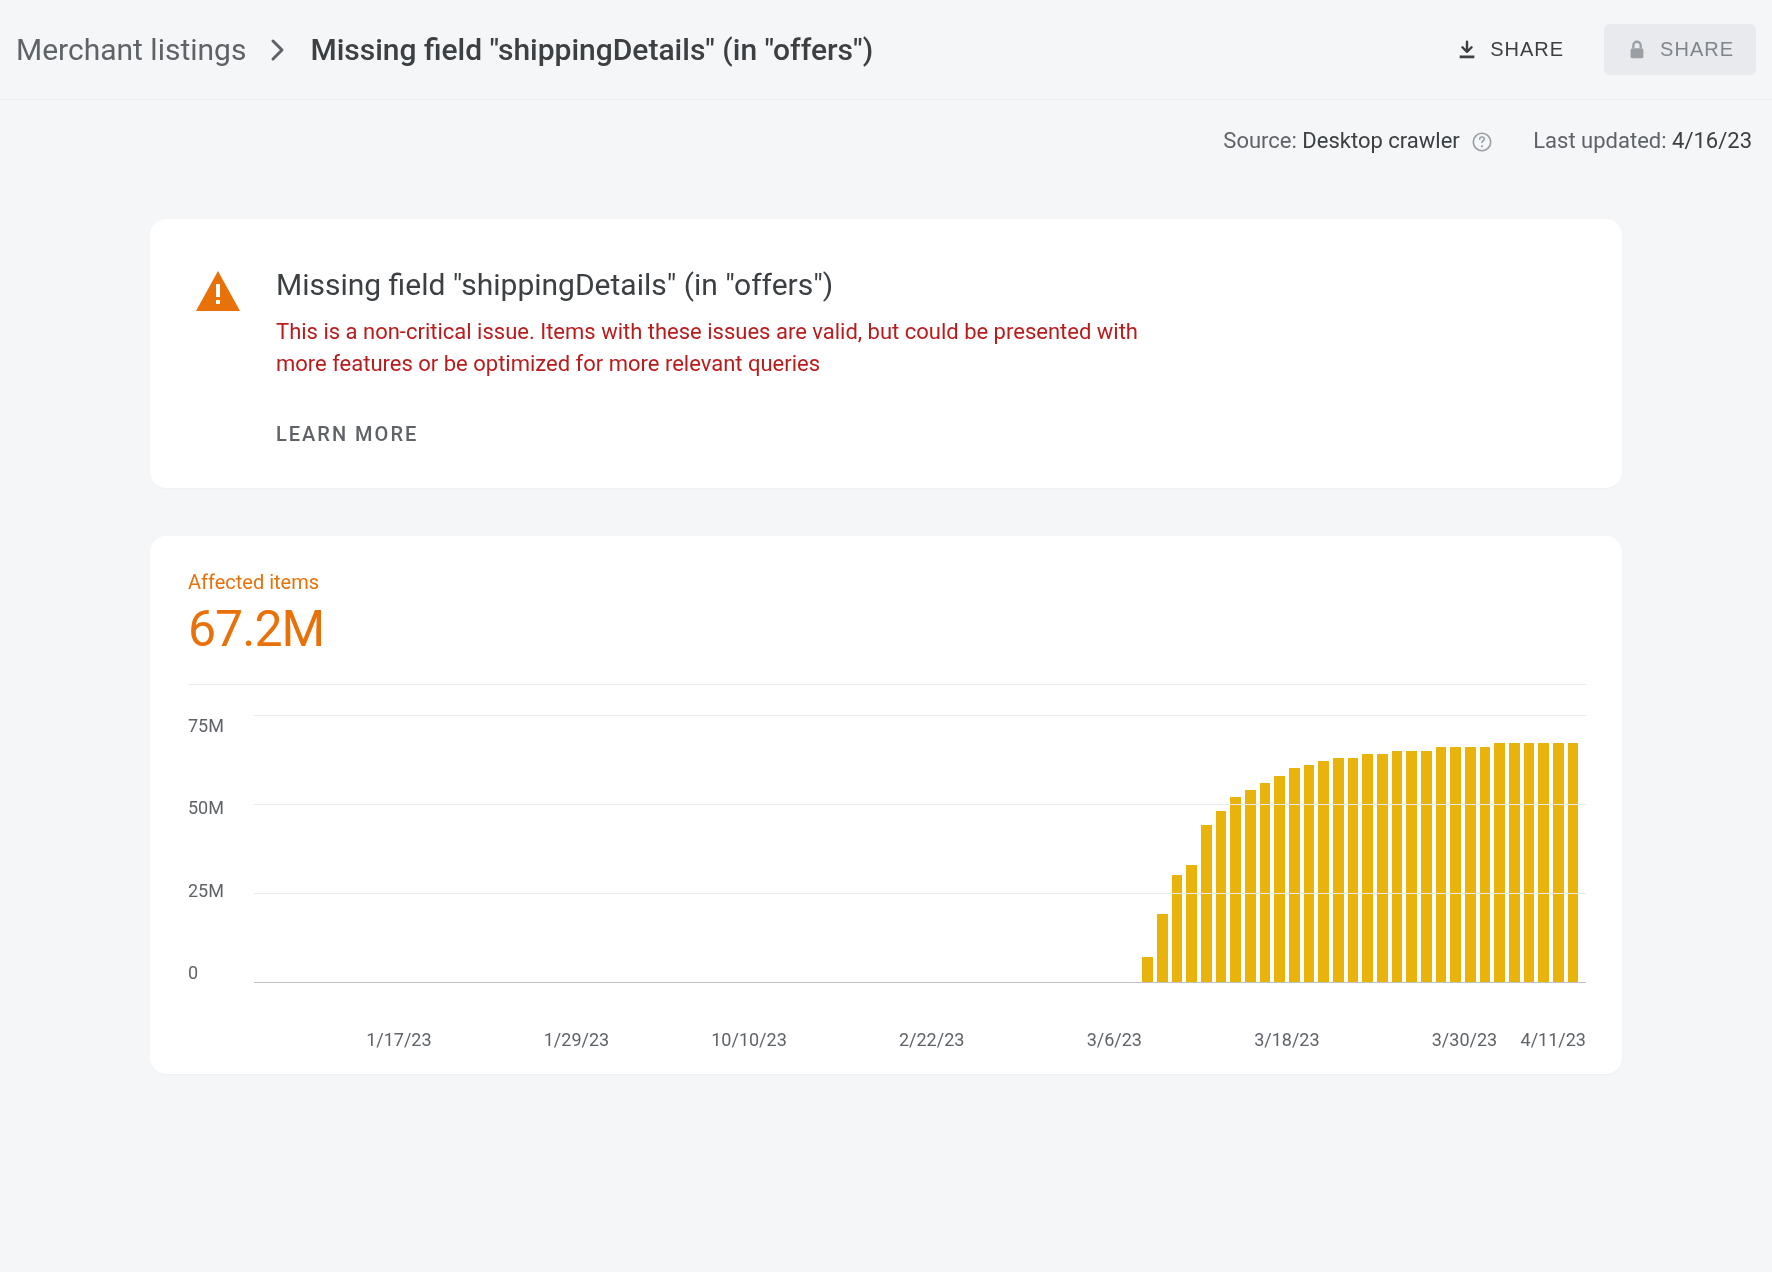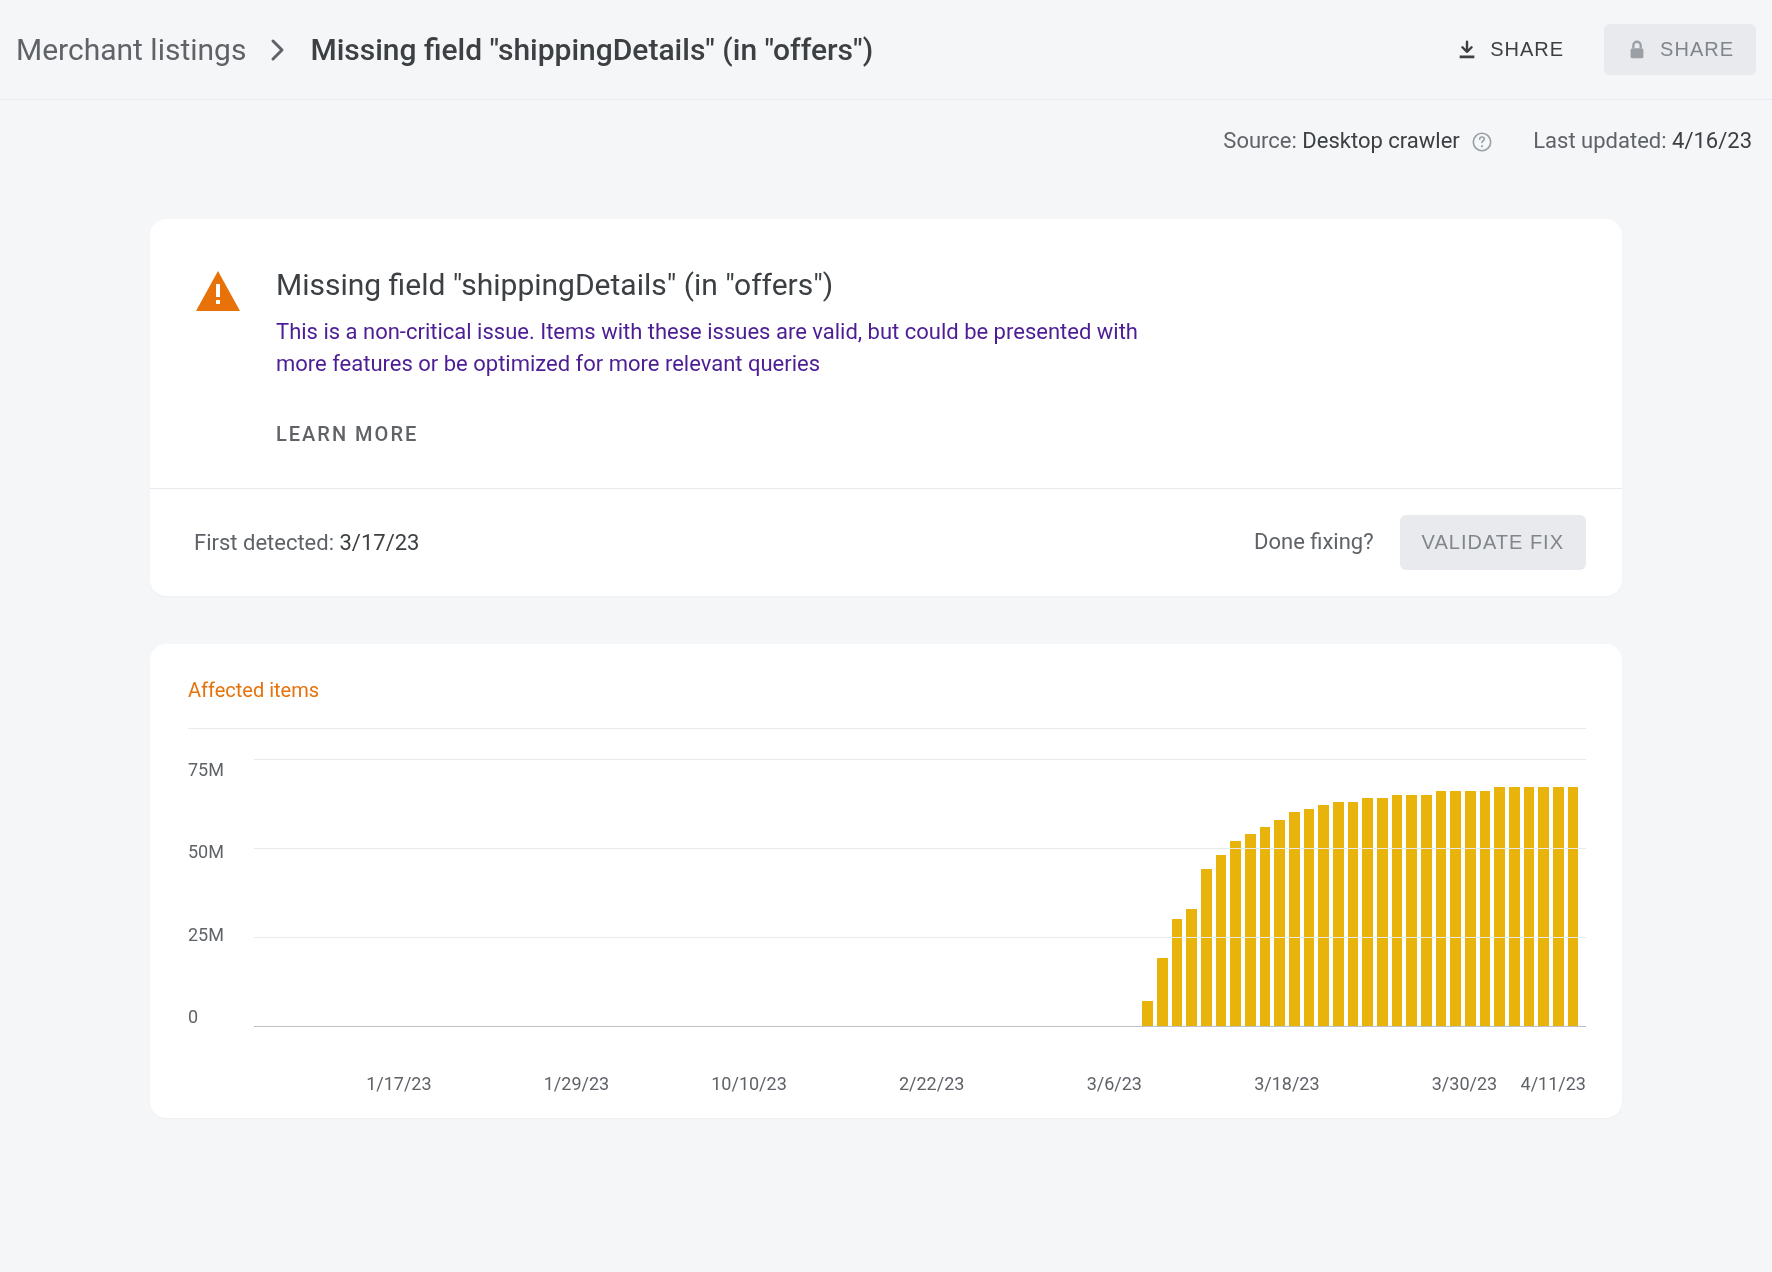--- a/index.html
+++ b/index.html
@@ -106,21 +106,21 @@
     }
     .warn-icon { flex-shrink: 0; margin-top: 2px; }
     .issue-title {
       font-size: 30px;
       color: #3c4043;
       font-weight: 400;
       margin-bottom: 14px;
     }
     .issue-desc {
       font-size: 22px;
-      color: #4c1d95;
+      color: #b91c1c;
       line-height: 1.45;
       max-width: 900px;
     }
     .learn-more {
       display: inline-block;
       margin-top: 42px;
       font-size: 20px;
       font-weight: 500;
       color: #5f6368;
       letter-spacing: 2px;
@@ -281,33 +281,25 @@
             <rect x="22" y="15" width="4" height="13" fill="#fff"></rect>
             <rect x="22" y="31" width="4" height="4" fill="#fff"></rect>
           </svg>
       </span>
       <div>
         <div class="issue-title">Missing field "shippingDetails" (in "offers")</div>
         <div class="issue-desc">This is a non-critical issue. Items with these issues are valid, but could be presented with more features or be optimized for more relevant queries</div>
         <a class="learn-more">LEARN MORE</a>
       </div>
     </div>
-    <div class="issue-footer">
-      <div class="first-detected">
-        <span>First detected: </span><span class="val">3/17/23</span>
-      </div>
-      <div>
-        <span class="done-fixing">Done fixing?</span>
-        <button class="btn btn-validate">VALIDATE FIX</button>
-      </div>
-    </div>
   </div>
 
   <div class="card chart-card">
     <div class="affected-label">Affected items</div>
+    <div class="affected-value">67.2M</div>
     <hr class="chart-divider">
 
     <div class="chart-wrap">
       <div class="y-axis" id="y-axis">
           <span>75M</span>
           <span>50M</span>
           <span>25M</span>
           <span>0</span>
         </div>
       <div class="plot" id="plot">

